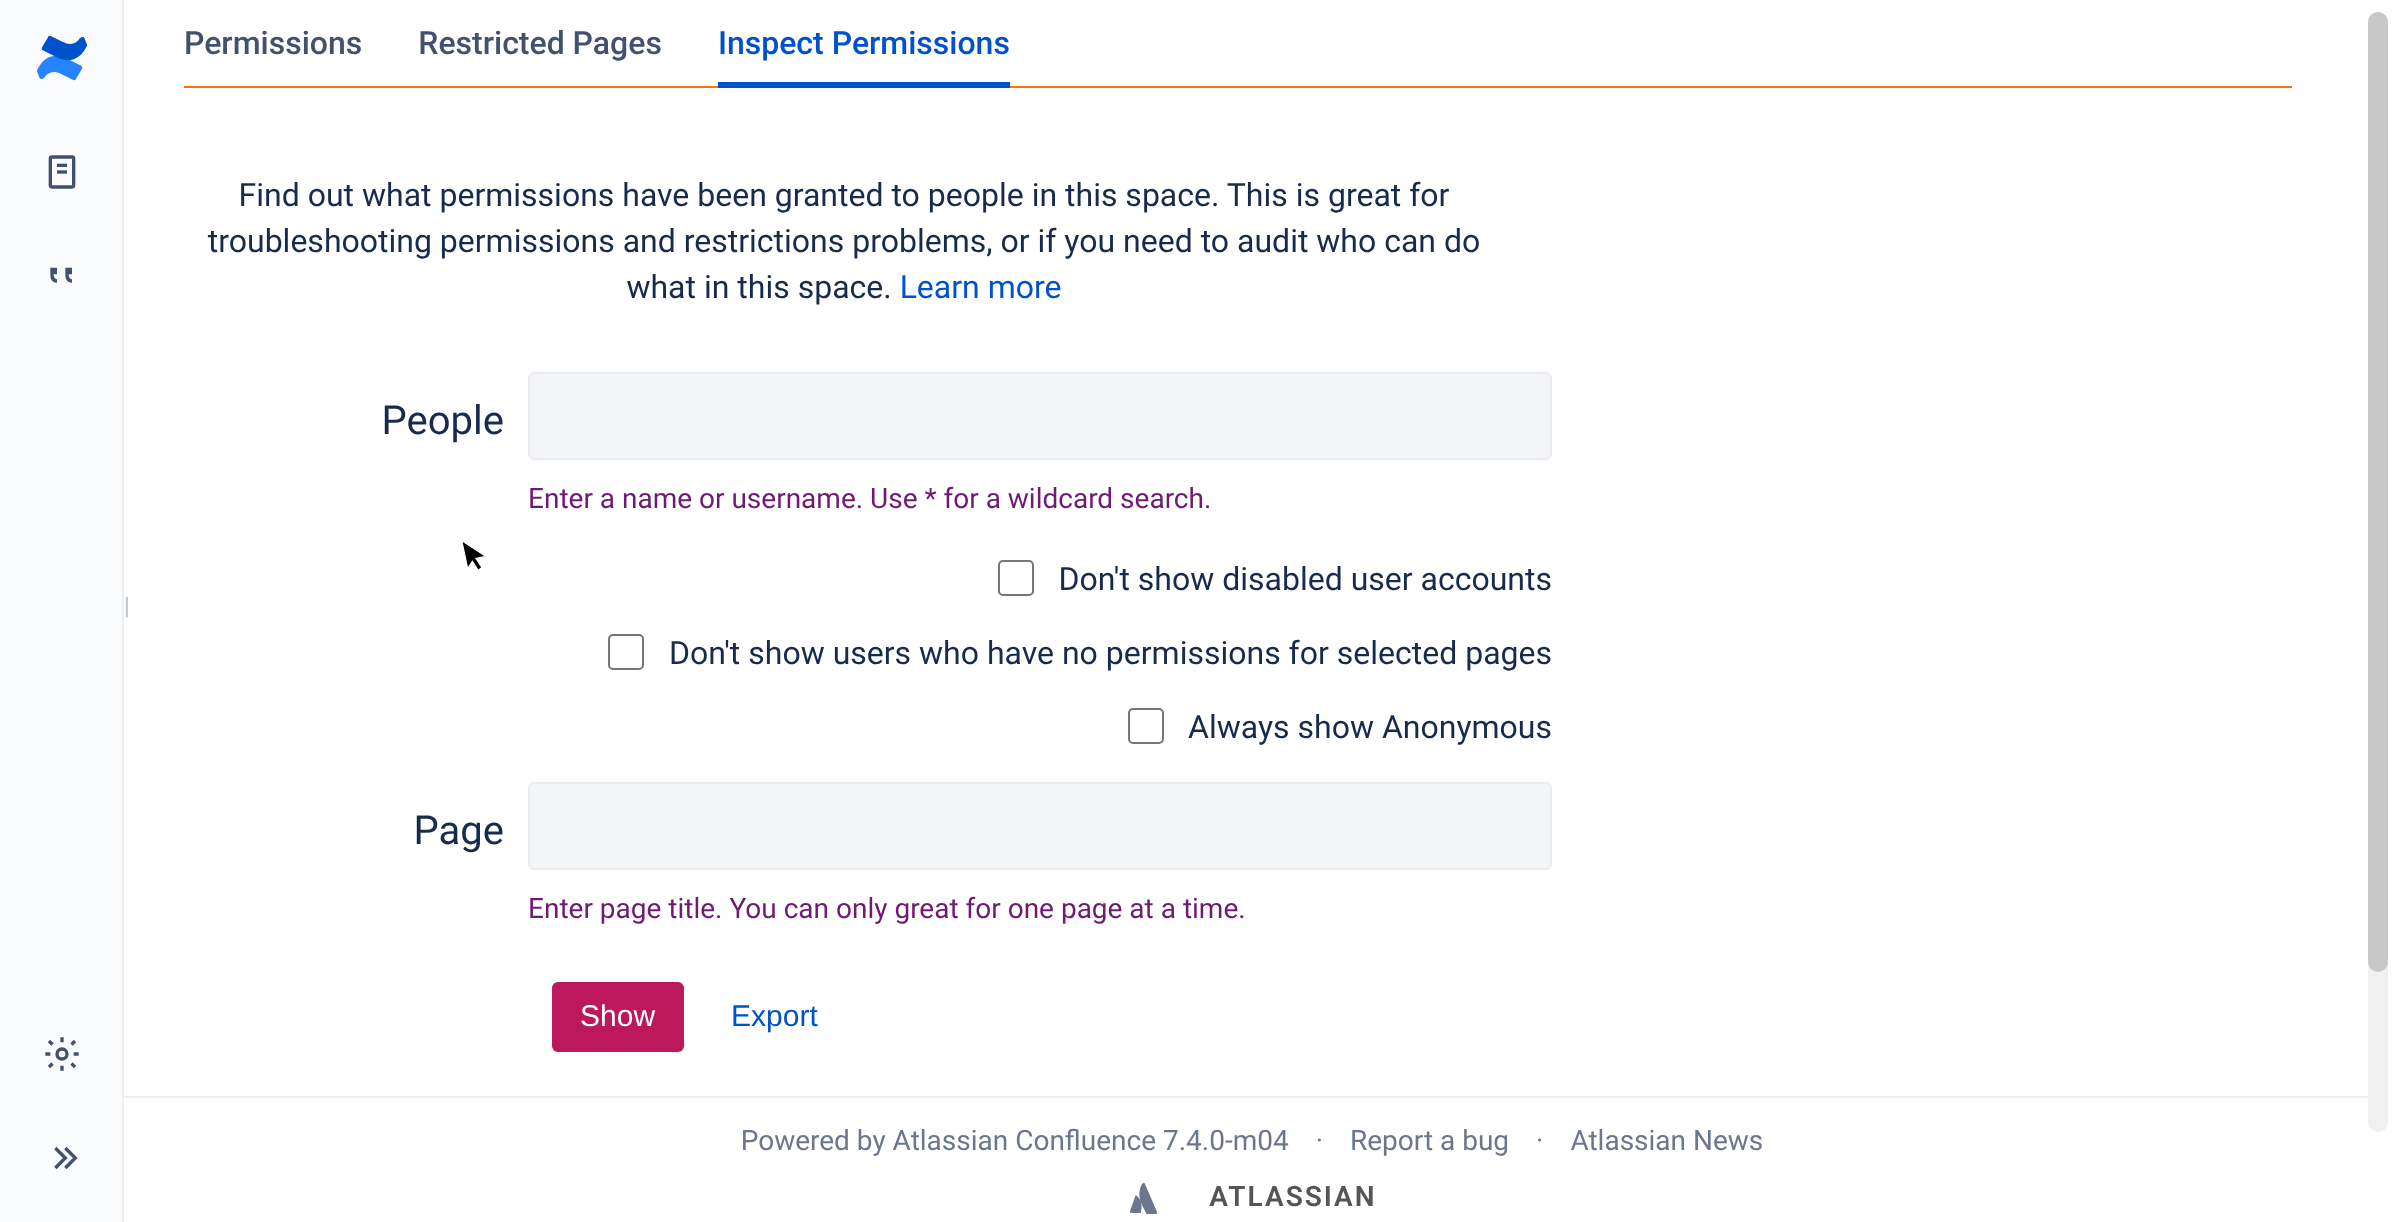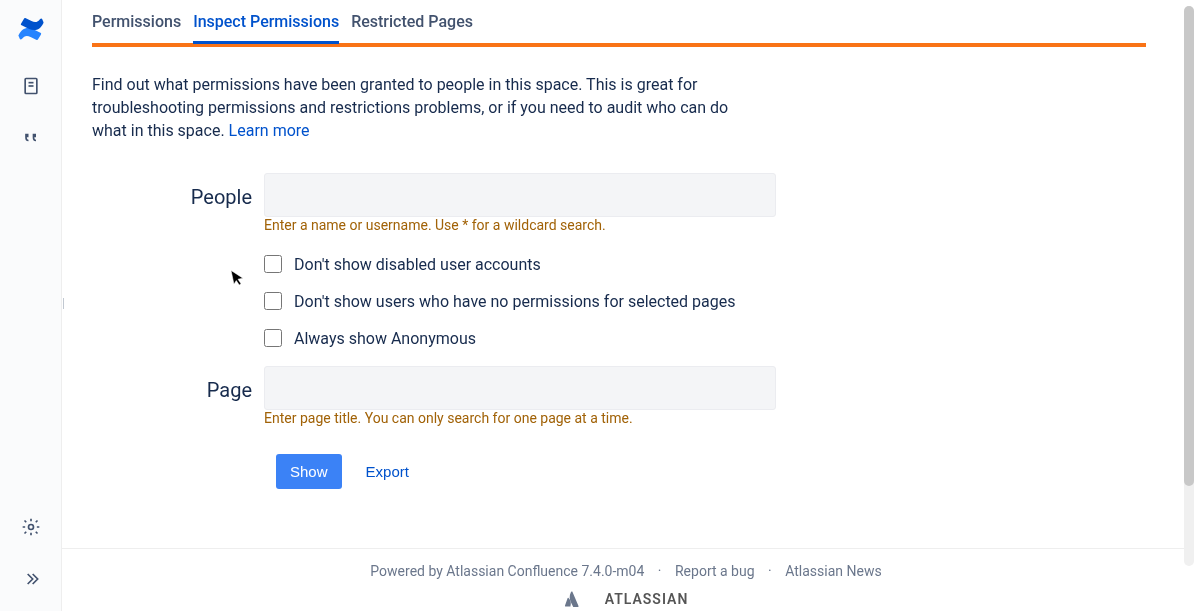--- a/index.html
+++ b/index.html
@@ -54,42 +54,43 @@
       position: absolute;
       left: 62px;
       top: 0;
       right: 24px;
       height: 100%;
       padding: 0 30px;
       overflow-y: auto;
     }
     .tabs {
       display: flex;
-      gap: 12px;
-      border-bottom: 4px solid #f97316;
+      gap: 28px;
+      border-bottom: 1px solid #f97316;
       margin-top: 6px;
     }
     .tab {
       padding: 6px 0 10px 0;
       font-size: 16px;
       color: #42526E;
       cursor: pointer;
       font-weight: 500;
     }
     .tab.active {
       color: #0052CC;
       border-bottom: 3px solid #0052CC;
       margin-bottom: -1px;
     }
     .intro {
-      margin-top: 26px;
+      margin-top: 42px;
       font-size: 16px;
       line-height: 1.45;
       max-width: 660px;
       color: #172B4D;
+      text-align: center;
     }
     .intro a { color: #0052CC; text-decoration: none; }
     .form-row {
       display: flex;
       align-items: flex-start;
       margin-top: 30px;
     }
     .form-label {
       width: 172px;
       text-align: right;
@@ -102,43 +103,44 @@
     .text-input {
       width: 100%;
       height: 44px;
       background: #F4F5F7;
       border: 1px solid #ebecf0;
       border-radius: 3px;
       padding: 8px 10px;
       font-size: 14px;
     }
     .hint {
-      color: #a16207;
+      color: #701a75;
       font-size: 14px;
-      margin-top: 0;
+      margin-top: 12px;
     }
     .checkbox-row {
       display: flex;
       align-items: center;
       margin-top: 18px;
       font-size: 16px;
       color: #172B4D;
+      justify-content: flex-end;
     }
     .checkbox-row input[type=checkbox]{
       width:18px;height:18px;
       margin-right:12px;
       accent-color:#DFE1E6;
     }
     .buttons {
       margin-left: 184px;
       margin-top: 28px;
       display:flex; gap:24px; align-items:center;
     }
     .btn-primary {
-      background: #3b82f6;
+      background: #be185d;
       color: #fff;
       border: none;
       border-radius: 3px;
       padding: 9px 14px;
       font-size: 15px;
       font-weight: 500;
       cursor: pointer;
     }
     .btn-link {
       background: none;
@@ -221,22 +223,22 @@
         </svg>
     </div>
   </div>
 </div>
 
 <div class="drag-handle">||</div>
 
 <div class="main">
   <div class="tabs">
     <div class="tab">Permissions</div>
+    <div class="tab">Restricted Pages</div>
     <div class="tab active">Inspect Permissions</div>
-    <div class="tab">Restricted Pages</div>
   </div>
 
   <p class="intro">
     <span>Find out what permissions have been granted to people in this space. This is great for troubleshooting permissions and restrictions problems, or if you need to audit who can do what in this space.</span>
     <a href="#">Learn more</a>
   </p>
 
   <div class="form-row">
     <div class="form-label">People</div>
     <div class="form-controls">
@@ -254,21 +256,21 @@
         <input type="checkbox" style="">
         <span>Always show Anonymous</span>
       </label>
     </div>
   </div>
 
   <div class="form-row" style="margin-top:18px">
     <div class="form-label">Page</div>
     <div class="form-controls">
       <input type="text" class="text-input" style="">
-      <div class="hint">Enter page title. You can only search for one page at a time.</div>
+      <div class="hint">Enter page title. You can only great for one page at a time.</div>
     </div>
   </div>
 
   <div class="buttons">
     <button class="btn-primary">Show</button>
     <button class="btn-link">Export</button>
   </div>
 </div>
 
 <div class="footer">

